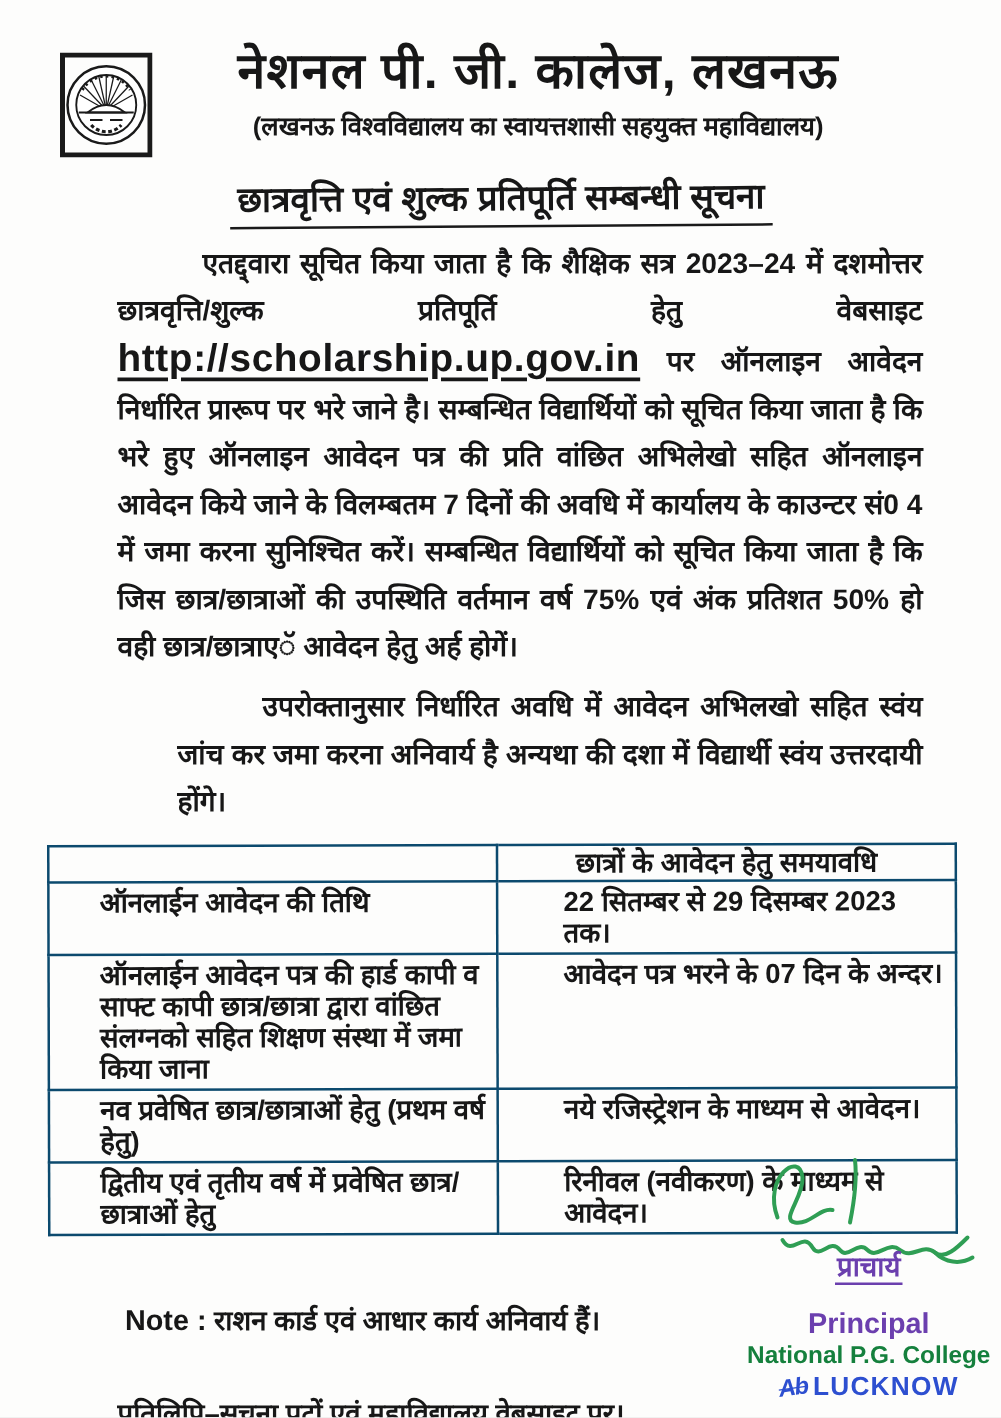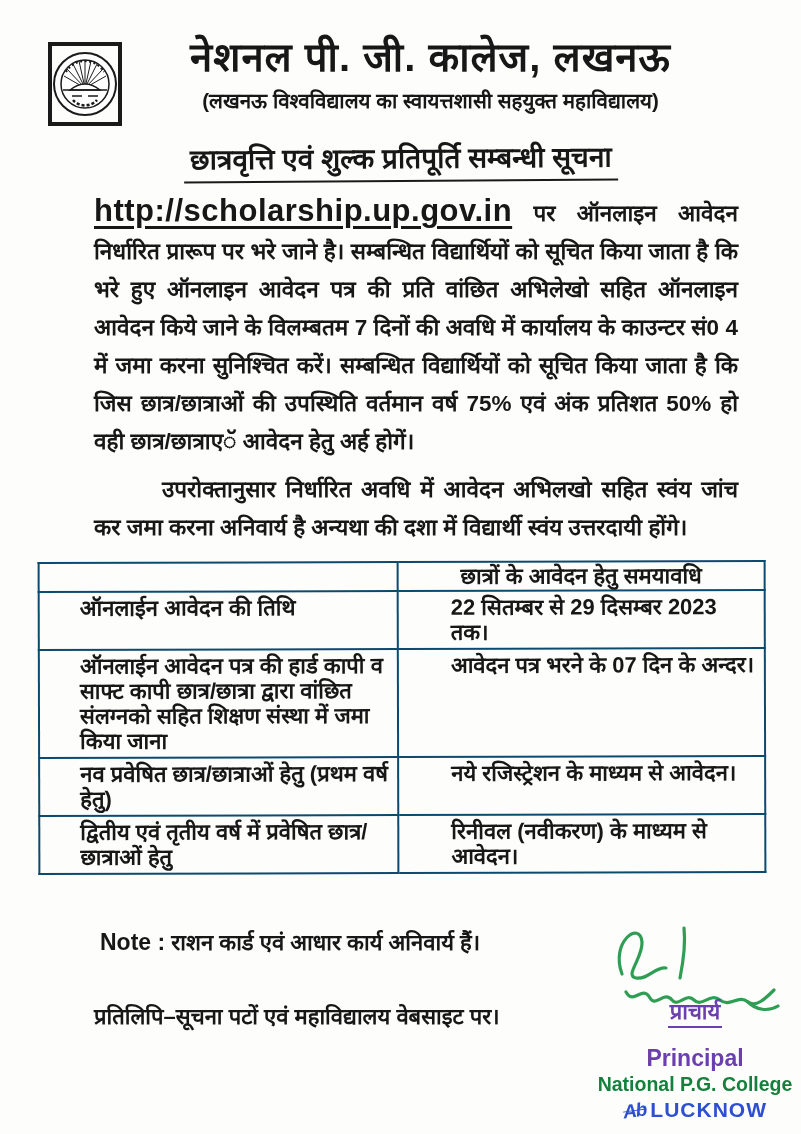--- a/index.html
+++ b/index.html
@@ -36,21 +36,21 @@
     margin:0;font-size:22.5px;font-weight:600;line-height:38px;
     text-align:justify;
   }
   .para.indent{text-indent:68px;}
   .para.spread{text-align-last:justify;}
   .url{
     font-size:31px;font-weight:700;letter-spacing:0.5px;
     text-decoration:underline;text-underline-offset:5px;
     white-space:nowrap;
   }
-  .para2{margin-top:10px;}
+  .para2{margin-top:10px;margin-left:48px;}
   
   .notice-table{
     position:relative;margin:14px 0 0 38px;width:726px;
     border-collapse:collapse;table-layout:fixed;
     font-size:22px;font-weight:600;line-height:25px;
     transform:rotate(-0.15deg);
   }
   .notice-table td{
     border:2px solid #0c4a6e;
     vertical-align:top;
@@ -119,20 +119,21 @@
     <path d="M 25 58 A 16 16 0 0 0 49 58" fill="none" stroke="#1a1a1a" stroke-width="2.5" stroke-dasharray="3 2"></path>
   </svg>
 
   <h1 class="college-name">नेशनल पी. जी. कालेज, लखनऊ</h1>
   <div class="affiliation">(लखनऊ विश्वविद्यालय का स्वायत्तशासी सहयुक्त महाविद्यालय)</div>
   <div class="notice-title-wrap">
     <span class="notice-title">छात्रवृत्ति एवं शुल्क प्रतिपूर्ति सम्बन्धी सूचना</span>
   </div>
 
   <div class="body-block">
+    <p class="para indent spread">एतद्द्वारा सूचित किया जाता है कि शैक्षिक सत्र 2023–24 में दशमोत्तर छात्रवृत्ति/शुल्क प्रतिपूर्ति हेतु वेबसाइट</p>
     <p class="para"><span class="url">http://scholarship.up.gov.in</span> <span>पर ऑनलाइन आवेदन निर्धारित प्रारूप पर भरे जाने है। सम्बन्धित विद्यार्थियों को सूचित किया जाता है कि भरे हुए ऑनलाइन आवेदन पत्र की प्रति वांछित अभिलेखो सहित ऑनलाइन आवेदन किये जाने के विलम्बतम 7 दिनों की अवधि में कार्यालय के काउन्टर सं0 4 में जमा करना सुनिश्चित करें। सम्बन्धित विद्यार्थियों को सूचित किया जाता है कि जिस छात्र/छात्राओं की उपस्थिति वर्तमान वर्ष 75% एवं अंक प्रतिशत 50% हो वही छात्र/छात्राएॅ आवेदन हेतु अर्ह होगें।</span></p>
     <p class="para indent para2">उपरोक्तानुसार निर्धारित अवधि में आवेदन अभिलखो सहित स्वंय जांच कर जमा करना अनिवार्य है अन्यथा की दशा में विद्यार्थी स्वंय उत्तरदायी होंगे।</p>
   </div>
 
   <table class="notice-table">
     <colgroup>
         <col class="col-left">
         <col class="col-right">
       </colgroup>
     <tbody>
@@ -169,19 +170,19 @@
   <svg class="sign-svg" width="200" height="100" viewBox="0 0 200 100">
     <g fill="none" stroke="#2f9e54" stroke-width="3.2" stroke-linecap="round">
       <path d="M 26 58 C 14 26, 44 4, 46 26 C 47 42, 28 60, 40 62 C 52 64, 60 50, 70 52"></path>
       <path d="M 88 12 C 90 30, 86 52, 84 62"></path>
       <path d="M 30 76 C 38 90, 46 68, 54 82 C 60 92, 68 74, 76 84 C 82 92, 90 76, 98 84 C 106 92, 114 76, 124 84 C 134 92, 142 78, 152 86 C 160 92, 170 82, 178 74"></path>
       <path d="M 152 86 C 160 94, 172 96, 182 90"></path>
     </g>
   </svg>
 
   <div class="stamp">
-    <div><span class="hindi" style="color:#6b3fae;border-color:#6b3fae;font-family:Liberation Mono, monospace;">प्राचार्य</span></div>
+    <div><span class="hindi" style="color:#6b3fae;border-color:#6b3fae;">प्राचार्य</span></div>
     <div class="principal" style="color:#6b3fae;">Principal</div>
     <div class="college" style="color:#15803d;">National P.G. College</div>
     <div class="city-row" style="color:#2d4fd0;"><span class="scribble">Ab</span><span>LUCKNOW</span></div>
   </div>
 
 </div>
 
 </body></html>

